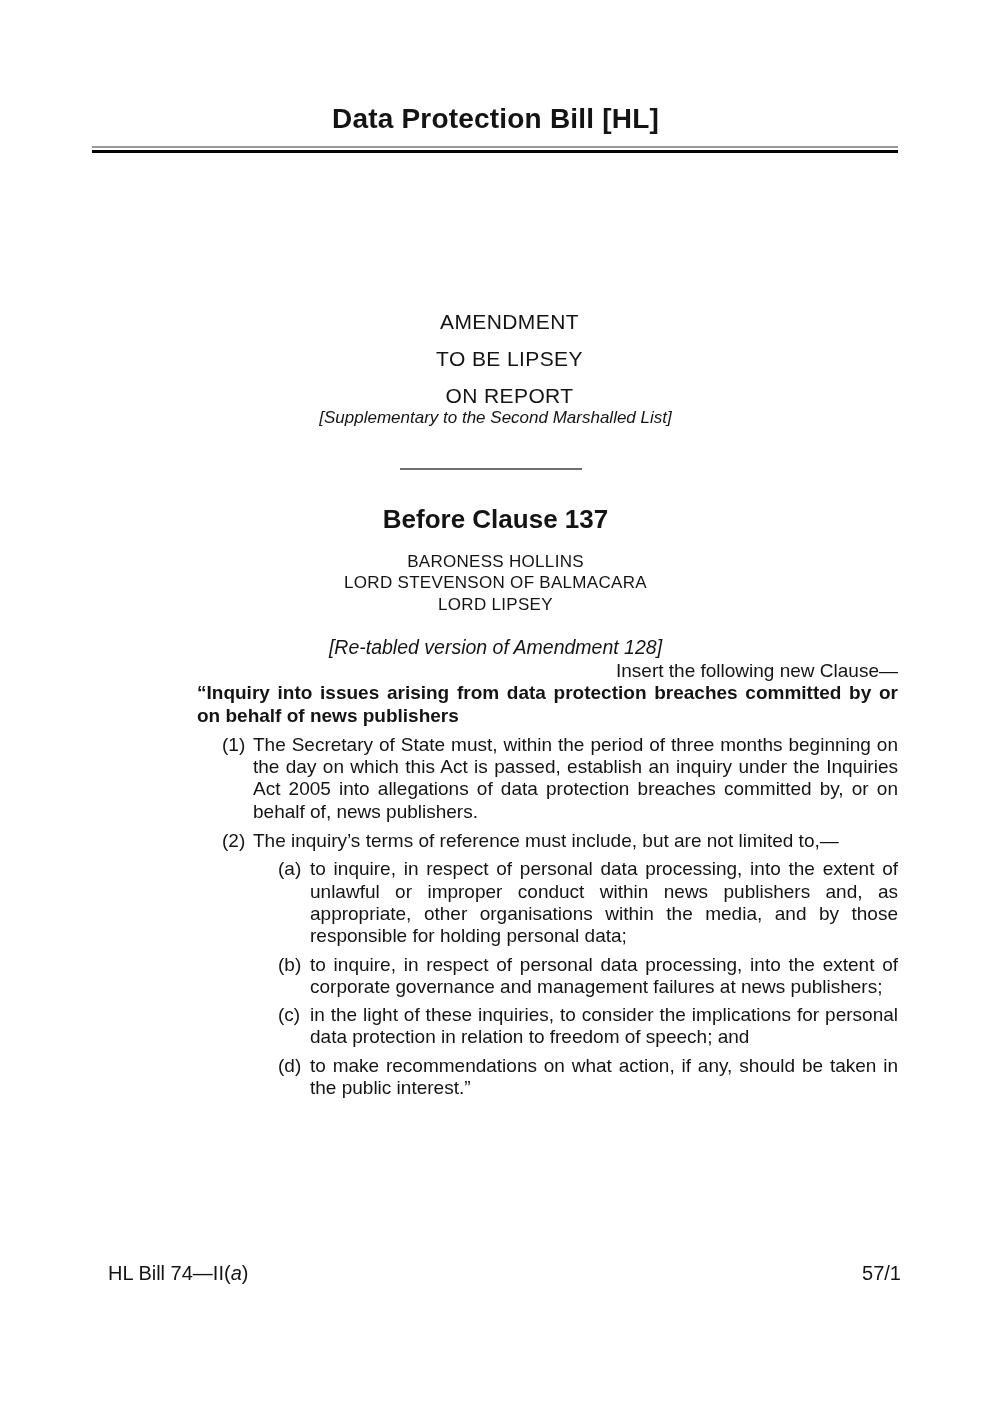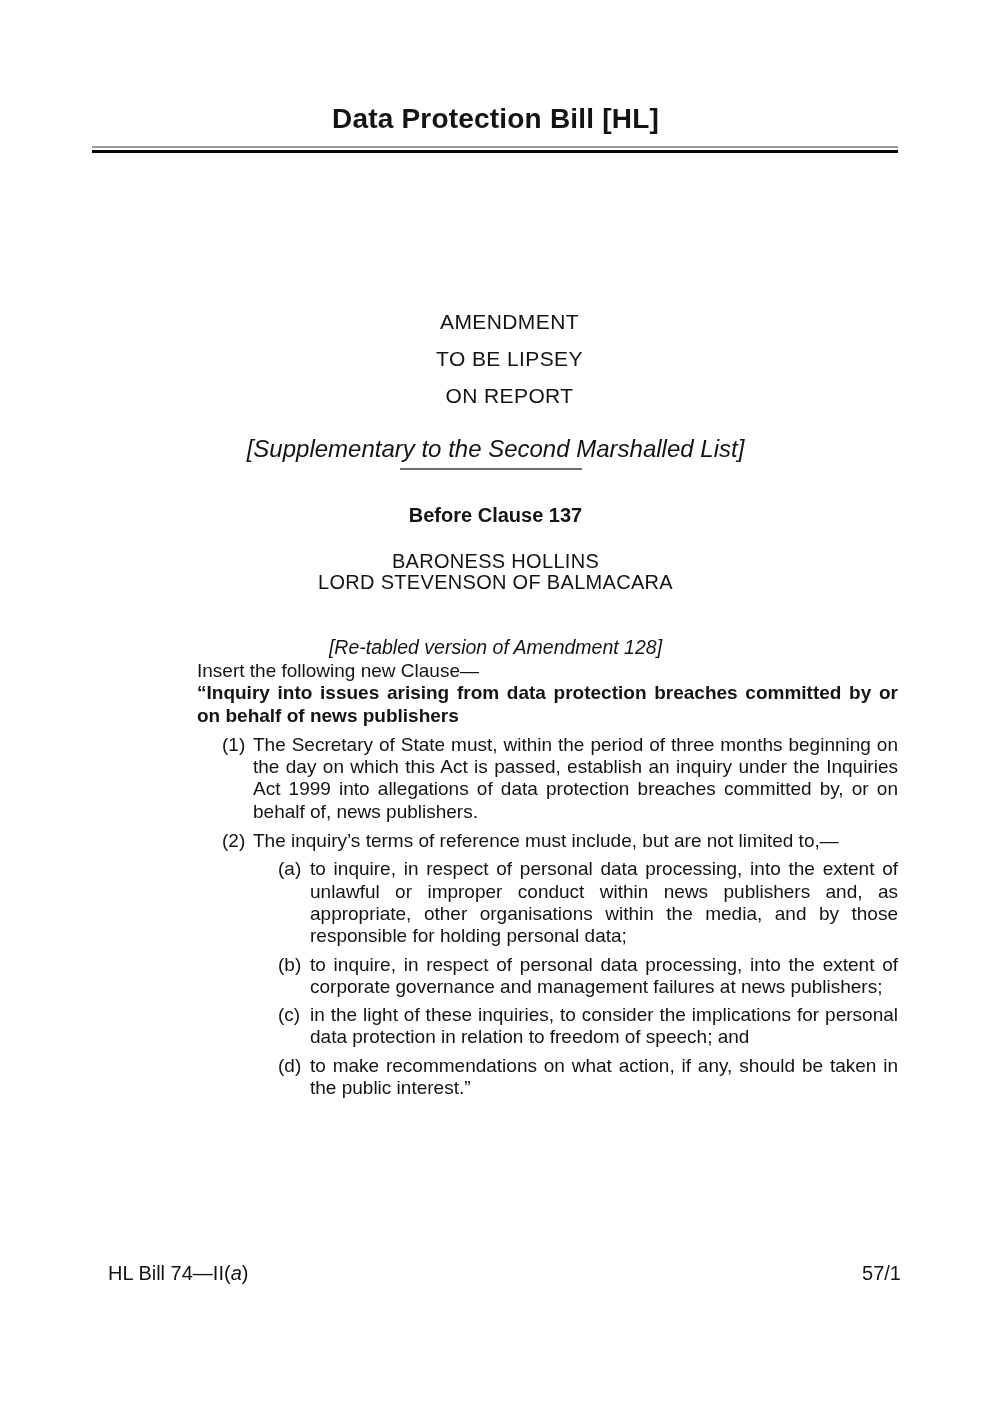--- a/index.html
+++ b/index.html
@@ -25,59 +25,59 @@
   .title-rule .thick { height: 3px; background: #050505; margin-top: 2px; }
 
   .notice {
     top: 303px;
     font-size: 21px;
     line-height: 37px;
     letter-spacing: 0.4px;
     margin-left: 28px;
   }
   .notice-sub {
-    top: 435px;
+    top: 408px;
     font-style: italic;
-    font-size: 24px;
+    font-size: 17px;
   }
   .short-rule {
     position: absolute;
     top: 468px;
     left: 400px;
     width: 182px;
     border-top: 2px solid #6f6f6f;
   }
   .before-clause {
     top: 504px;
-    font-size: 20px;
+    font-size: 26px;
     font-weight: bold;
   }
   .sponsors {
     top: 551px;
-    font-size: 20px;
+    font-size: 17px;
     line-height: 21.4px;
     letter-spacing: 0.3px;
   }
   .sponsors div { margin: 0; }
   .retabled {
     top: 636px;
     font-style: italic;
     font-size: 19.5px;
   }
 
   .amendment-body {
     position: absolute;
     top: 660px;
     left: 197px;
     width: 701px;
     font-size: 19px;
     line-height: 22.3px;
     text-align: justify;
   }
-  .intro { text-align: left; }
+  .intro { text-align: right; }
   .new-clause-title {
     font-weight: bold;
   }
   .subsection {
     position: relative;
     margin-top: 7px;
     padding-left: 56px;
   }
   .subsection .ss-num { position: absolute; left: 25px; top: 0; }
   .para {
@@ -119,32 +119,33 @@
 
   <div class="centered notice-sub">[Supplementary to the Second Marshalled List]</div>
 
   <div class="short-rule"></div>
 
   <div class="centered before-clause">Before Clause 137</div>
 
   <div class="centered sponsors">
     <div>BARONESS HOLLINS</div>
     <div>LORD STEVENSON OF BALMACARA</div>
+    <div>LORD LIPSEY</div>
   </div>
 
   <div class="centered retabled">[Re-tabled version of Amendment 128]</div>
 
   <div class="amendment-body">
     <div class="intro">Insert the following new Clause—</div>
 
     <div class="new-clause-title">“Inquiry into issues arising from data protection breaches committed by or on behalf of news publishers</div>
 
     <div class="subsection">
       <span class="ss-num">(1)</span>
-      <span>The Secretary of State must, within the period of three months beginning on the day on which this Act is passed, establish an inquiry under the Inquiries Act 1999 into allegations of data protection breaches committed by, or on behalf of, news publishers.</span>
+      <span>The Secretary of State must, within the period of three months beginning on the day on which this Act is passed, establish an inquiry under the Inquiries Act 2005 into allegations of data protection breaches committed by, or on behalf of, news publishers.</span>
     </div>
 
     <div class="subsection">
       <span class="ss-num">(2)</span>
       <span>The inquiry’s terms of reference must include, but are not limited to,—</span>
     </div>
 
     <div class="para">
       <span class="p-letter">(a)</span>
       <span>to inquire, in respect of personal data processing, into the extent of unlawful or improper conduct within news publishers and, as appropriate, other organisations within the media, and by those responsible for holding personal data;</span>

